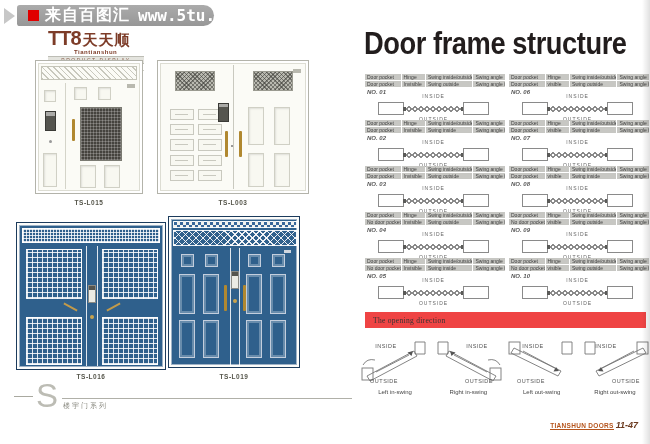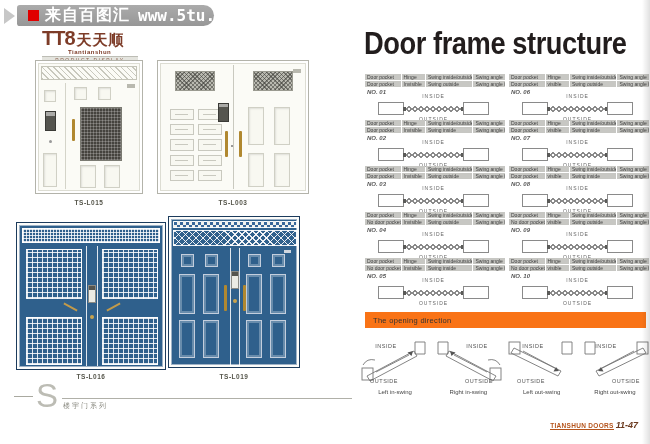--- a/index.html
+++ b/index.html
@@ -11,21 +11,21 @@
   .wm-tri{position:absolute;left:4px;top:8px;width:0;height:0;
     border-left:11px solid #c7c7c7;border-top:8px solid transparent;border-bottom:8px solid transparent;}
   .wm-bar{position:absolute;left:17px;top:5px;width:197px;height:21px;
     background:linear-gradient(#ababab,#979797);border-radius:3px 11px 11px 3px;
     display:flex;align-items:center;color:#fff;}
   .wm-sq{width:11px;height:11px;margin-left:11px;flex:0 0 auto;}
   .wm-t1{font-size:16px;font-weight:bold;margin-left:6px;letter-spacing:1px;white-space:nowrap;}
   .wm-t2{font-size:16px;font-weight:bold;margin-left:8px;font-family:"DejaVu Sans Mono",monospace;white-space:nowrap;}
 
   
-  .logo{position:absolute;left:42px;top:28px;width:100px;color:#7d3c28;}
+  .logo{position:absolute;left:48px;top:28px;width:100px;color:#7d3c28;}
   .logo-row1{display:flex;align-items:baseline;line-height:1;}
   .logo-mark{font-size:20px;font-weight:900;letter-spacing:-1px;}
   .logo-cn{font-size:15px;font-weight:800;margin-left:2px;letter-spacing:1px;}
   .logo-en{font-size:6px;font-weight:bold;margin:1px 0 1px 26px;letter-spacing:.5px;}
   .logo-strip{width:96px;height:8px;background:#e4e4de;border-top:1px solid #bdbdb5;border-bottom:1px solid #bdbdb5;
      font-size:5px;line-height:6px;text-align:center;color:#8a6250;letter-spacing:1.5px;overflow:hidden;}
   .logo-strip2{width:96px;height:6px;margin-top:1px;background:
      repeating-linear-gradient(90deg,#b9b9b0 0 2px,transparent 2px 10px);border-bottom:1px solid #cfcfc6;}
 
   
@@ -89,21 +89,21 @@
   .fjamb{position:absolute;top:4px;width:26px;height:13px;border:1px solid #8a8a8a;background:#fff;}
   .fjamb.l{left:13px;} .fjamb.r{right:13px;}
   .fcoil{position:absolute;left:41px;right:41px;top:7px;height:8px;background-repeat:repeat-x;
      background-image:radial-gradient(circle at 3px 4px,rgba(0,0,0,0) 1.4px,#8a8a8a 1.5px,#8a8a8a 2.6px,rgba(0,0,0,0) 2.7px);
      background-size:6px 8px;}
   .fcoil::before,.fcoil::after{content:"";position:absolute;top:2px;width:3px;height:4px;background:#5a5a58;}
   .fcoil::before{left:-3px;} .fcoil::after{right:-3px;}
   .flbl{position:absolute;left:0;width:100%;text-align:center;font-size:5px;color:#666;letter-spacing:1px;}
   .flbl.in{top:-5px;} .flbl.out{bottom:-4px;}
 
-  .open-bar{position:absolute;left:365px;top:312px;width:281px;height:16px;background:#f97316;}
+  .open-bar{position:absolute;left:365px;top:312px;width:281px;height:16px;background:#ef4444;font-family:Liberation Serif, serif;}
   .open-bar span{display:block;font-size:7.5px;color:#333;padding:4px 0 0 8px;letter-spacing:.3px;}
   .open-row{position:absolute;left:360px;top:340px;width:290px;display:flex;justify-content:space-between;}
   .open-item{width:70px;text-align:center;}
   .open-item svg{display:block;}
   .open-item svg .ln{stroke:#777;fill:none;stroke-width:.9;}
   .open-item svg text{font-size:5.5px;fill:#555;letter-spacing:.5px;font-family:"Liberation Sans",sans-serif;}
   .open-label{font-size:6px;color:#444;margin-top:5px;}
 
   .footer{position:absolute;right:12px;top:414px;text-align:right;}
   .footer .fb{font-size:6.5px;font-weight:bold;color:#b5541c;letter-spacing:.3px;border-bottom:1px solid #b5541c;}

